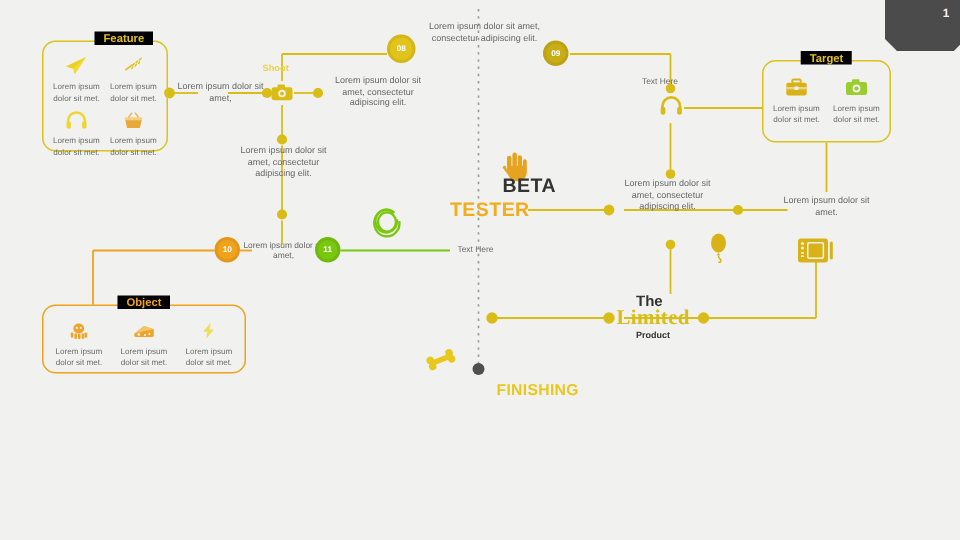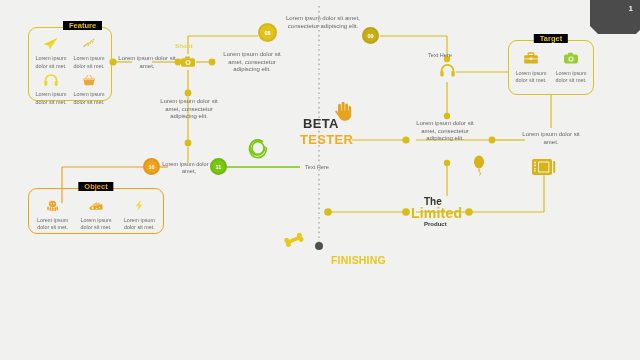--- a/index.html
+++ b/index.html
@@ -49,24 +49,24 @@
     font-size:5.4px;color:#6a6a6a;text-align:center;line-height:1.35;margin-top:2px;
   }
 
   
   .badge{
     position:absolute;border-radius:50%;display:flex;align-items:center;
     justify-content:center;color:#fff;font-size:5.5px;font-weight:bold;
   }
 
   
-  .beta{position:absolute;font-size:13px;font-weight:bold;color:#33332f;letter-spacing:.3px;}
+  .beta{position:absolute;font-size:13px;font-weight:bold;color:#33332f;letter-spacing:.3px;margin-left:32px;}
   .tester{position:absolute;font-size:13px;font-weight:bold;color:#f0ad1e;letter-spacing:.3px;}
   .limited-the{position:absolute;font-size:10px;font-weight:bold;color:#33332f;}
-  .limited{position:absolute;font-size:14px;font-weight:bold;color:#d9bc16;letter-spacing:.2px;}
+  .limited{position:absolute;font-size:14px;font-weight:bold;color:#d9bc16;letter-spacing:.2px;font-family:Liberation Serif, serif;}
   .product{position:absolute;font-size:6px;font-weight:bold;color:#33332f;}
   .finishing{position:absolute;font-size:10.5px;font-weight:bold;color:#e8c81d;letter-spacing:.2px;}
   .texthere{position:absolute;font-size:5.6px;color:#6a6a6a;}
   .bodytxt{font-size:6px;color:#67676a;}
   .bodytxt-sm{font-size:5.6px;color:#67676a;}
 </style>
 </head>
 <body>
 
 <div id="stage">
@@ -204,21 +204,21 @@
       <rect x="1" y="4.2" width="14" height="8.6" rx="1.6" fill="#d9bc16"></rect>
       <rect x="5" y="2.4" width="5" height="2.4" rx=".7" fill="#d9bc16"></rect>
       <circle cx="8" cy="8.4" r="2.5" fill="#f1f1ef"></circle>
       <circle cx="8" cy="8.4" r="1.3" fill="#d9bc16"></circle>
     </svg>
   </div>
   <div class="t bodytxt center" style="left:216px;top:51px;width:72px;">Lorem ipsum dolor sit amet, consectetur adipiscing elit.</div>
   <div class="t bodytxt center" style="left:156px;top:98px;width:66px;">Lorem ipsum dolor sit amet, consectetur adipiscing elit.</div>
   <div class="t bodytxt-sm center" style="left:160px;top:161px;width:58px;">Lorem ipsum dolor sit amet,</div>
 
-  <div class="groupbox orange" style="left:28px;top:188px;width:136px;height:46px;padding-left:40px;">
+  <div class="groupbox orange" style="left:28px;top:203px;width:136px;height:46px;padding-left:40px;">
     <div class="grouptitle orange">Object</div>
     <div class="cellgrid" style="padding:6px 2px 0 2px;box-sizing:border-box;">
       <div class="cell" style="width:33.33%;height:38px;">
         <span class="ico">
           <svg width="15" height="13" viewBox="0 0 15 13">
             <ellipse cx="7.5" cy="5" rx="3.6" ry="3.3" fill="#eea42a"></ellipse>
             <circle cx="6.2" cy="4.6" r=".7" fill="#f1f1ef"></circle>
             <circle cx="8.8" cy="4.6" r=".7" fill="#f1f1ef"></circle>
             <g fill="#eea42a">
               <rect x="2.2" y="7.6" width="1.7" height="3.6" rx=".8"></rect>

